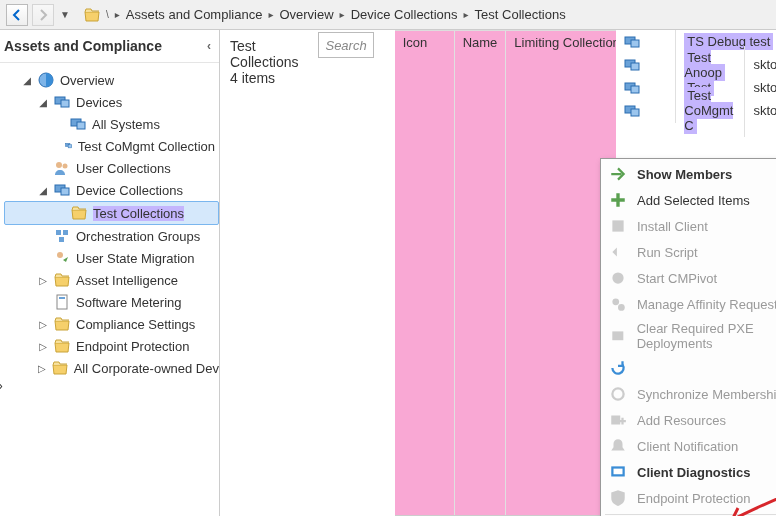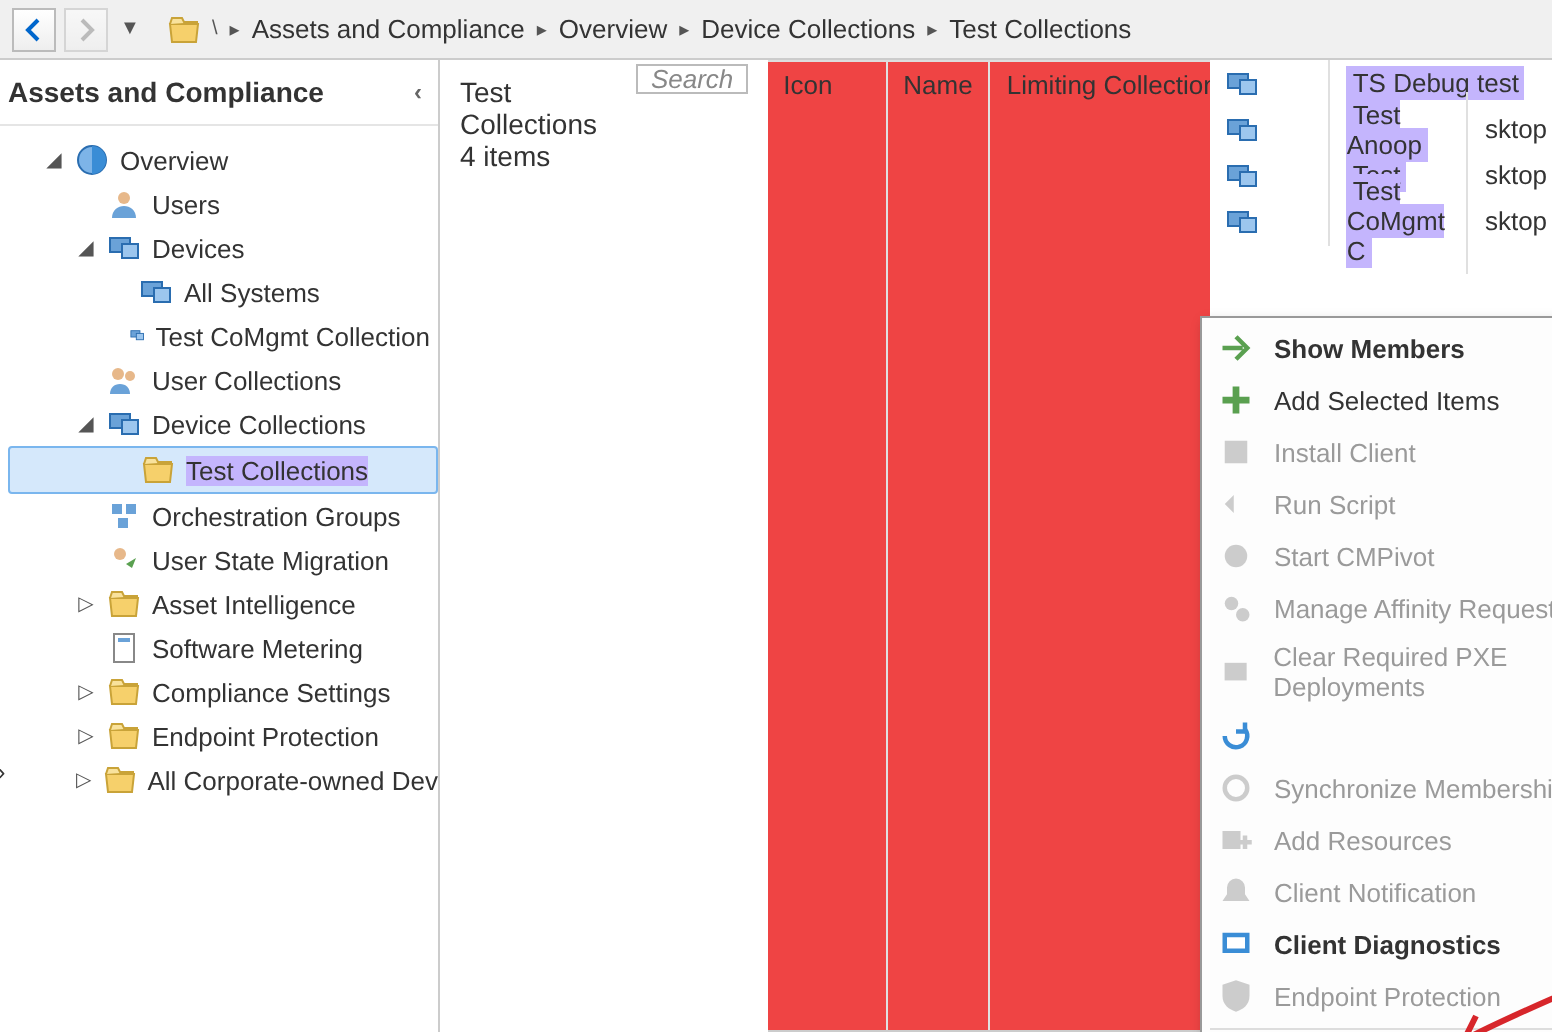--- a/index.html
+++ b/index.html
@@ -85,32 +85,33 @@
     flex:1; display:flex;
     position:relative;
   }
   .content-header{
     padding: 8px 10px 4px 10px;
     font-size:14px;
   }
   .search-box{
     margin: 2px 10px 6px 10px;
     border:1px solid #bbb;
-    height:15px;
+    height:26px;
     display:flex;align-items:center;
     padding:0 6px;
     color:#888;
     font-style:italic;
   }
   .table-head{
     display:flex;
     border-top:1px solid #ddd;
     border-bottom:1px solid #ccc;
-    background:#ef4444;
+    background:#f9a8d4;
     font-size:13px;
+    margin-left:11px;
   }
   .col-icon{width:60px;padding:4px 8px;border-right:1px solid #e0e0e0;}
   .col-name{flex:1;padding:4px 8px;border-right:1px solid #e0e0e0;}
   .col-lim{width:110px;padding:4px 8px;white-space:nowrap;overflow:hidden;}
   .rows{}
   .row{
     display:flex;align-items:center;
     height:23px;
   }
   .row .col-icon{display:flex;align-items:center;}
@@ -194,30 +195,20 @@
         <span class="exp">◢</span>
         <span class="ico">
           <svg viewBox="0 0 16 16">
               <circle cx="8" cy="8" r="7" fill="#7db4e8" stroke="#2a6db0"></circle>
               <path d="M8 1a7 7 0 010 14" fill="#3a8dd6"></path>
             </svg>
         </span>
         <span>Overview</span>
       </div>
 
-      <div class="tree-item indent-2">
-        <span class="exp"></span>
-        <span class="ico">
-          <svg viewBox="0 0 16 16">
-              <circle cx="8" cy="5" r="3" fill="#e7b88a"></circle>
-              <path d="M2 15c0-4 3-6 6-6s6 2 6 6" fill="#6aa2d8"></path>
-            </svg>
-        </span>
-        <span>Users</span>
-      </div>
 
       <div class="tree-item indent-2">
         <span class="exp">◢</span>
         <span class="ico">
           <svg viewBox="0 0 16 16">
               <rect x="1" y="3" width="10" height="7" fill="#6aa2d8" stroke="#2a6db0"></rect>
               <rect x="7" y="6" width="8" height="7" fill="#9cc6ee" stroke="#2a6db0"></rect>
             </svg>
         </span>
         <span>Devices</span>

